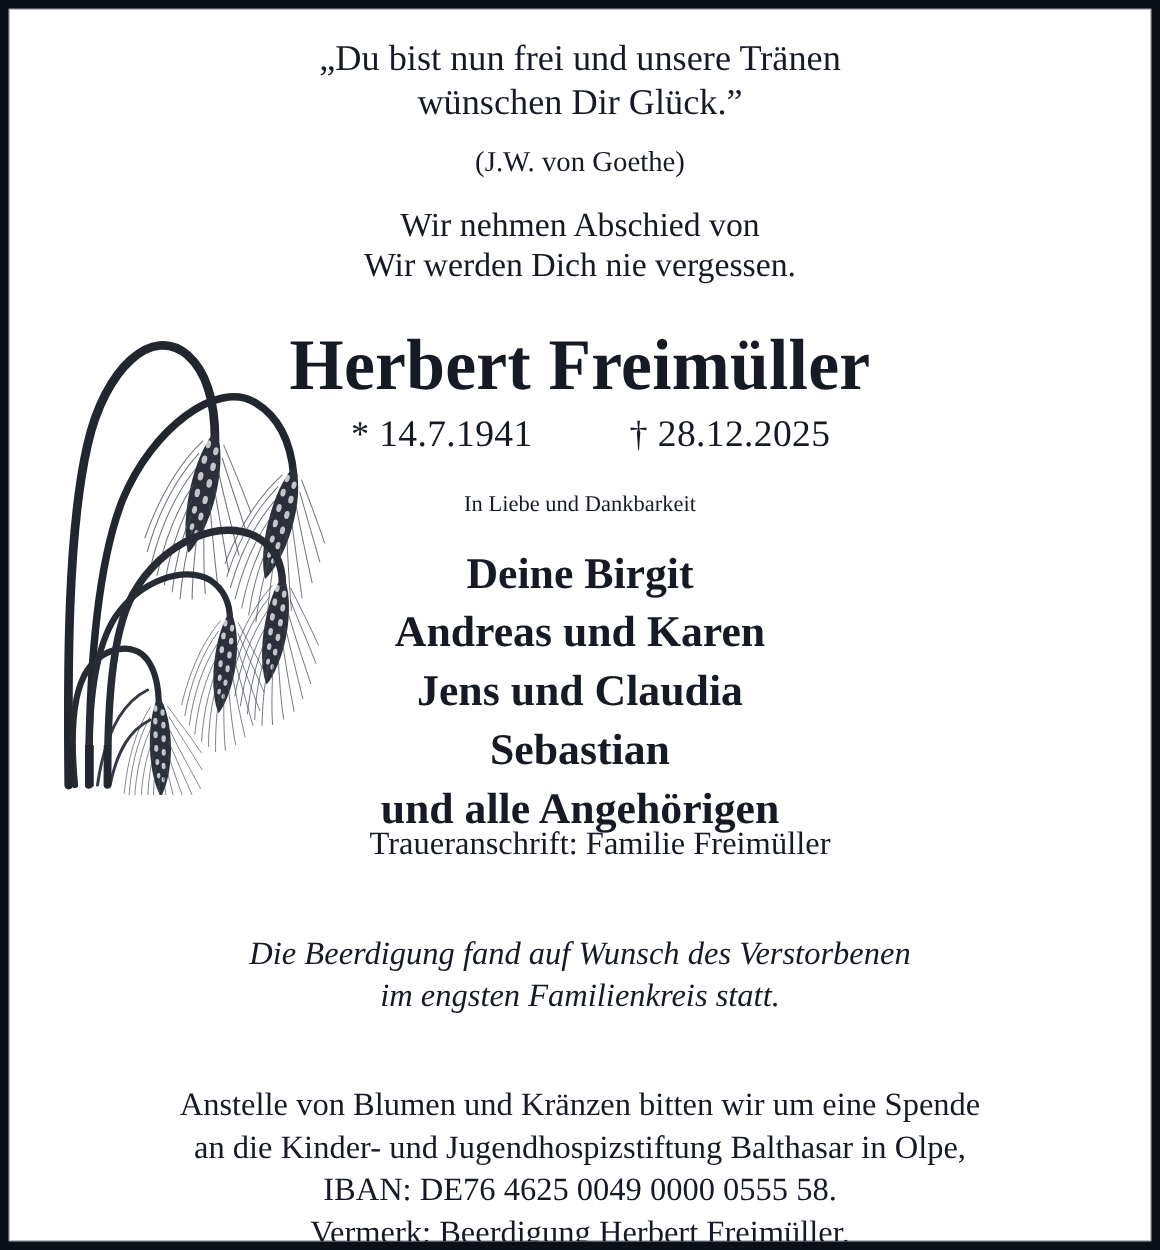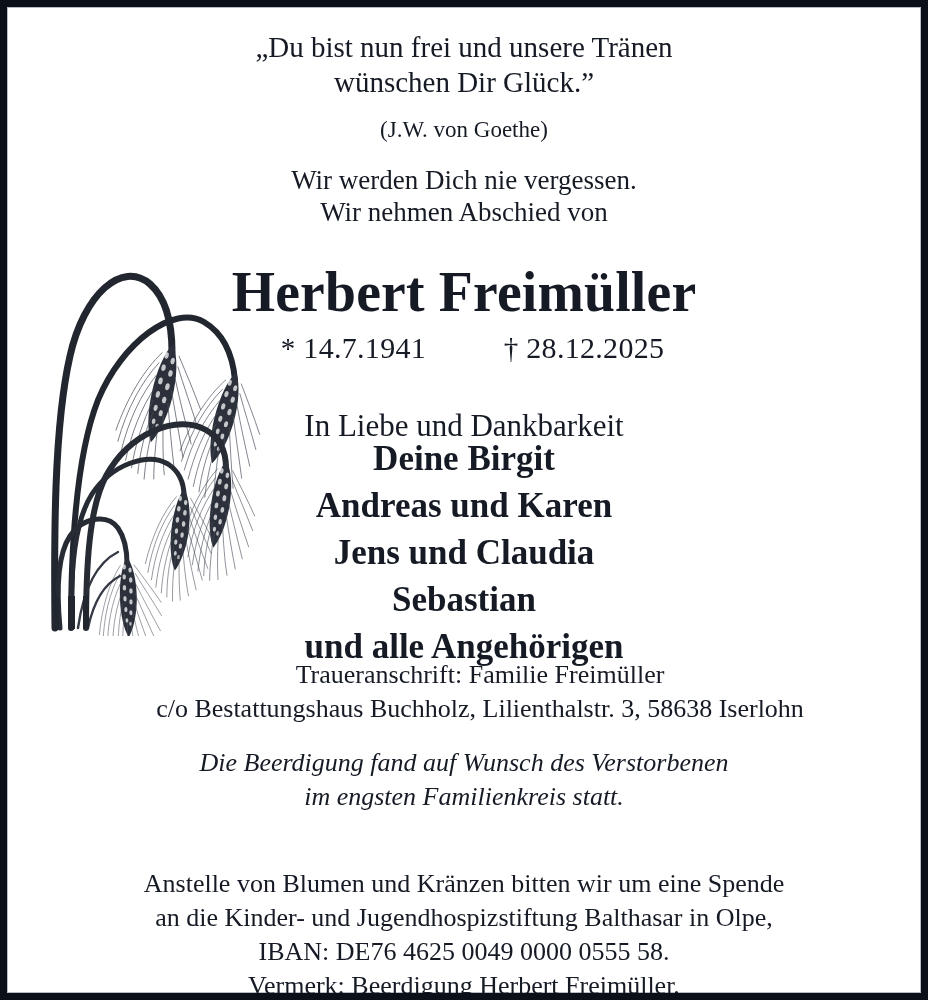--- a/index.html
+++ b/index.html
@@ -88,22 +88,22 @@
   }
   .dates .gap {
     display: inline-block;
     width: 62px;
   }
   .dates .sym {
     font-size: 29px;
   }
 
   .gratitude {
-    top: 399px;
-    font-size: 31px;
+    top: 385px;
+    font-size: 18px;
   }
 
   .survivors {
     top: 428px;
     font-size: 35px;
     font-weight: bold;
     line-height: 1.34;
   }
   .survivors .ln { display: block; }
 
@@ -228,22 +228,22 @@
     </svg>
 
     <div class="block quote">
       <span class="ln">„Du bist nun frei und unsere Tränen</span>
       <span class="ln">wünschen Dir Glück.”</span>
     </div>
 
     <div class="block attrib">(J.W. von Goethe)</div>
 
     <div class="block farewell">
+      <span class="ln">Wir nehmen Abschied von</span>
       <span class="ln">Wir werden Dich nie vergessen.</span>
-      <span class="ln">Wir nehmen Abschied von</span>
     </div>
 
     <div class="block deceased-name">Herbert Freimüller</div>
 
     <div class="block dates">
       <span class="sym">*</span>
       <span>14.7.1941</span>
       <span class="gap"></span>
       <span class="sym">†</span>
       <span>28.12.2025</span>
@@ -254,21 +254,20 @@
     <div class="block survivors">
       <span class="ln">Deine Birgit</span>
       <span class="ln">Andreas und Karen</span>
       <span class="ln">Jens und Claudia</span>
       <span class="ln">Sebastian</span>
       <span class="ln">und alle Angehörigen</span>
     </div>
 
     <div class="block address">
       <span class="ln">Traueranschrift: Familie Freimüller</span>
-      <span class="ln">c/o Bestattungshaus Buchholz, Lilienthalstr. 3, 58638 Iserlohn</span>
     </div>
 
     <div class="block burial">
       <span class="ln">Die Beerdigung fand auf Wunsch des Verstorbenen</span>
       <span class="ln">im engsten Familienkreis statt.</span>
     </div>
 
     <div class="block donation">
       <span class="ln">Anstelle von Blumen und Kränzen bitten wir um eine Spende</span>
       <span class="ln">an die Kinder- und Jugendhospizstiftung Balthasar in Olpe,</span>

